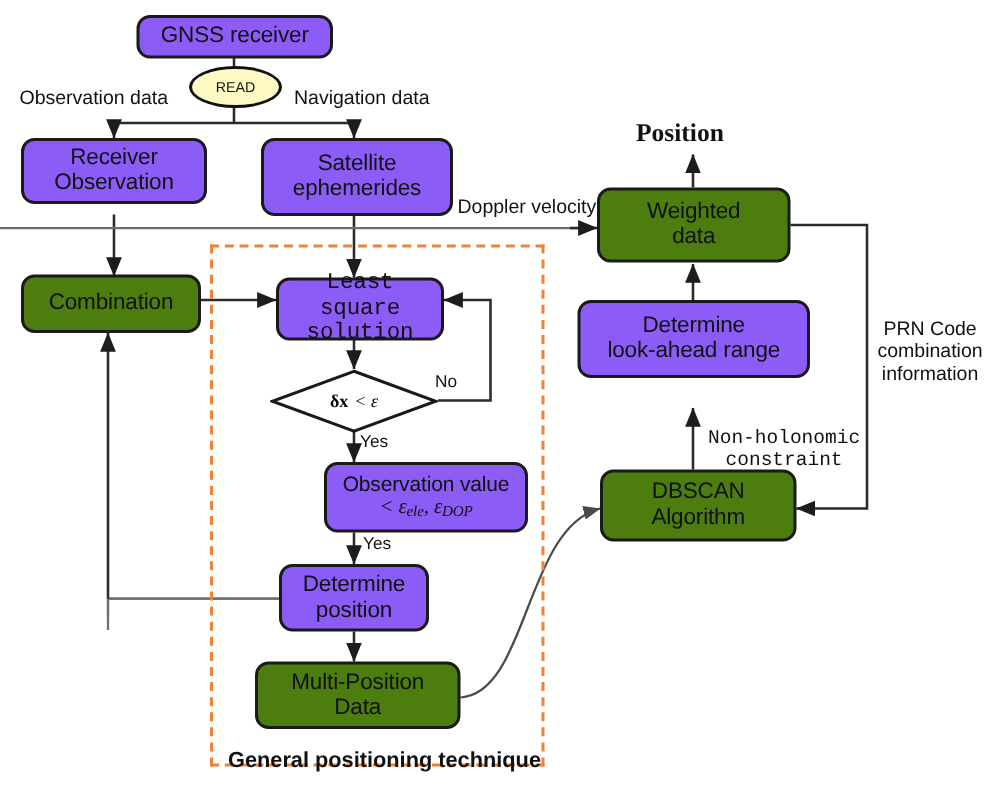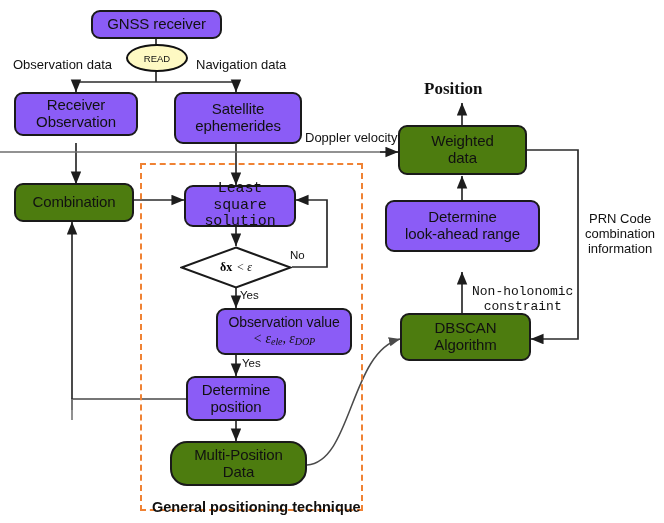--- a/index.html
+++ b/index.html
@@ -264,21 +264,21 @@
     </div>
   </div>
 
   <div class="node" style="left:186px; top:376px; width:100px; height:45px;">
     <div class="lines">
       <div>Determine</div>
       <div>position</div>
     </div>
   </div>
 
-  <div class="node fill" style="left:170px; top:441px; width:137px; height:45px;border-radius:17px;">
+  <div class="node fill" style="left:170px; top:441px; width:137px; height:45px;">
     <div class="lines">
       <div>Multi-Position</div>
       <div>Data</div>
     </div>
   </div>
 
   <div class="node fill" style="left:398px; top:125px; width:129px; height:50px;">
     <div class="lines">
       <div>Weighted</div>
       <div>data</div>

